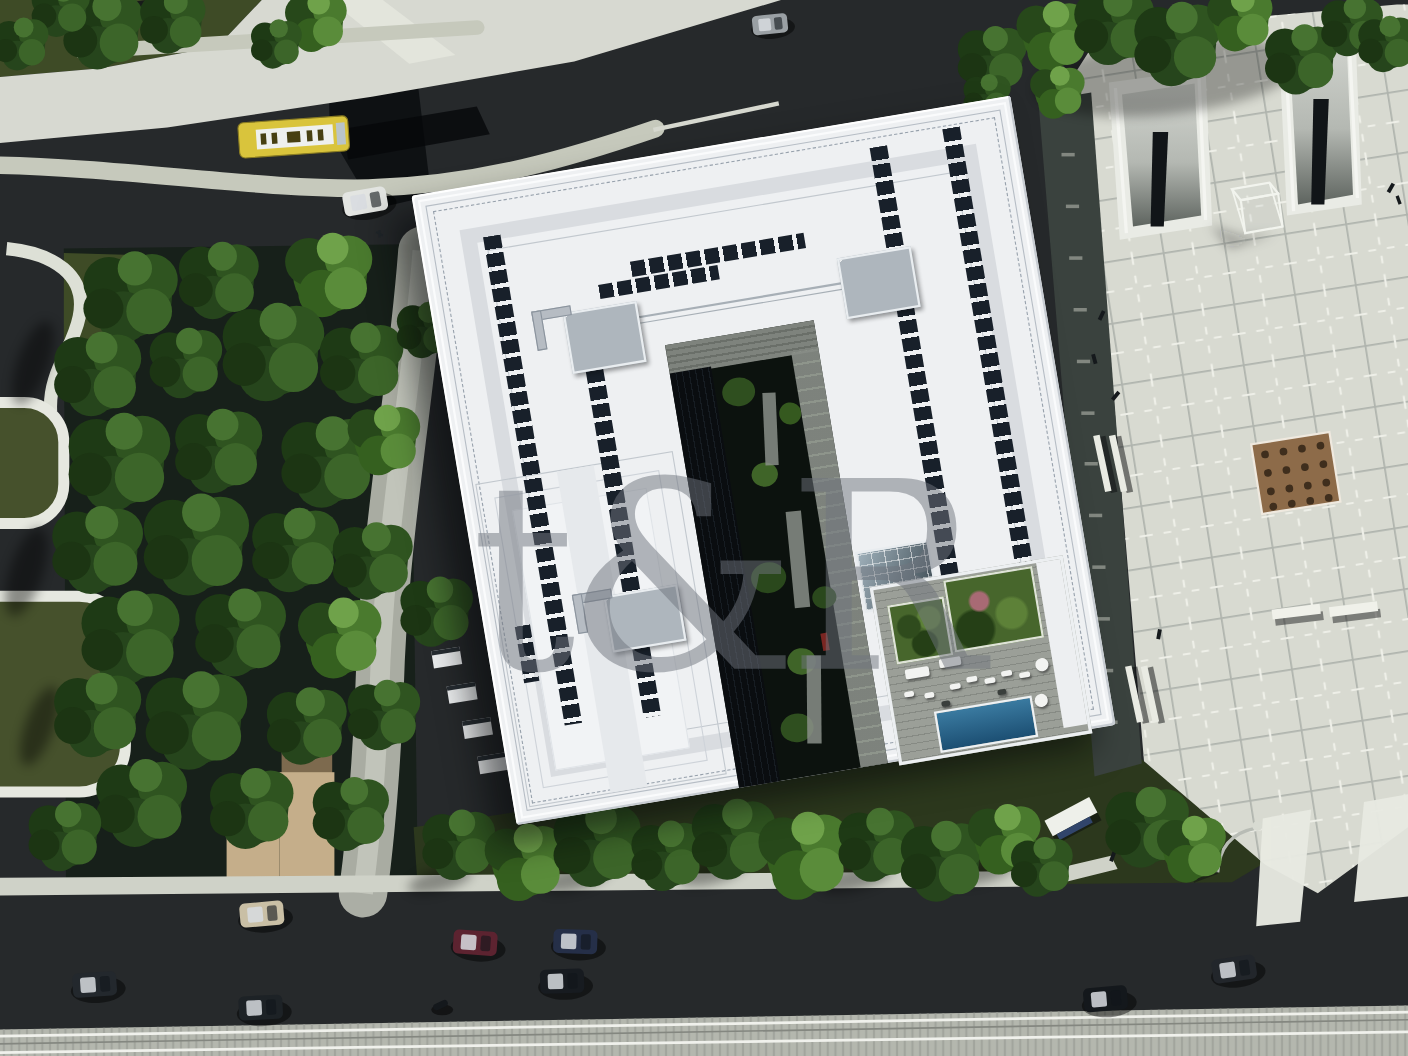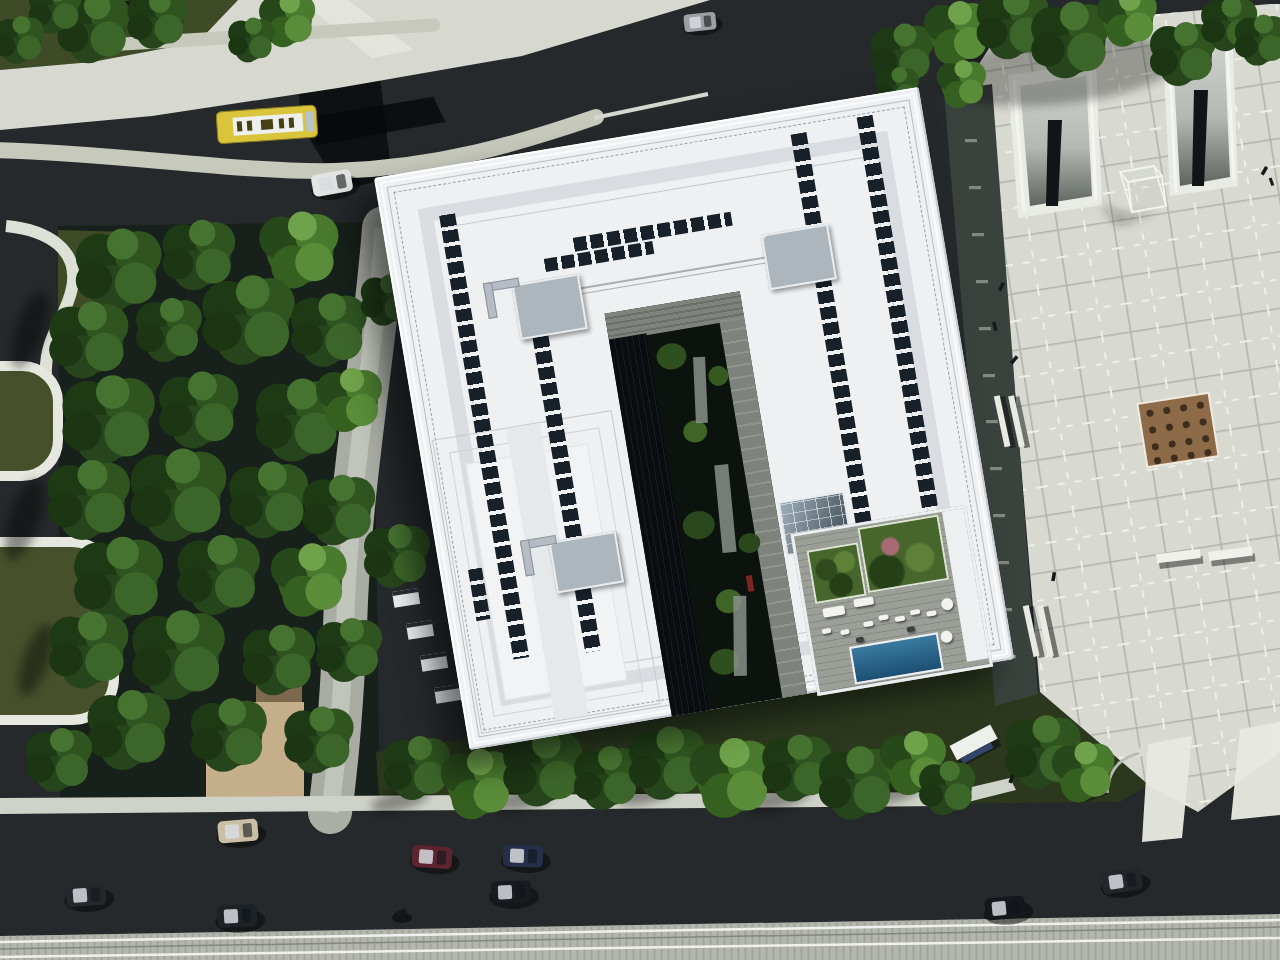--- a/index.html
+++ b/index.html
@@ -437,14 +437,15 @@
     <div class="furn" style="left:102px;top:92px;width:10px;height:5px;"></div>
     <div class="furn" style="left:118px;top:96px;width:10px;height:5px;"></div>
     <div class="furn dark" style="left:44px;top:110px;width:8px;height:5px;"></div>
     <div class="furn dark" style="left:96px;top:108px;width:8px;height:5px;"></div>
     <div class="furn" style="left:128px;top:118px;width:12px;height:12px;border-radius:50%;"></div>
     <div class="furn" style="left:134px;top:86px;width:12px;height:12px;border-radius:50%;"></div>
     <div class="pool"></div>
   </div>
 </div>
 
+<div class="watermark">t&amp;R</div>
 
 </div>
 
 </body></html>

